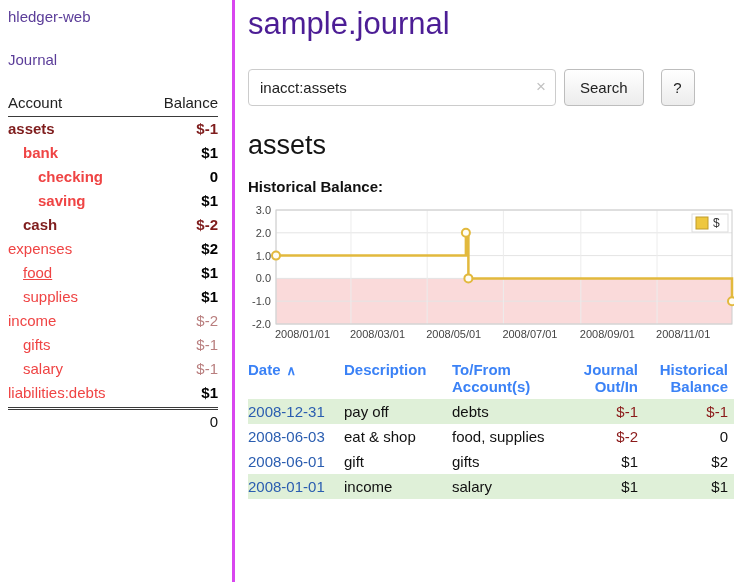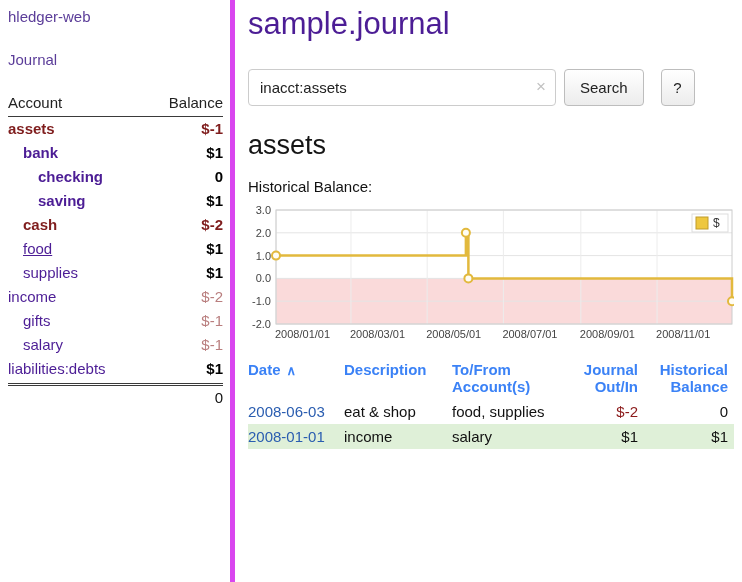--- a/index.html
+++ b/index.html
@@ -3,30 +3,30 @@
 <meta charset="utf-8">
 <style>
   html,body{margin:0;padding:0;}
   body{
     width:742px;height:582px;overflow:hidden;background:#fff;color:#111;
     font-family:"Liberation Sans",sans-serif;display:flex;
   }
   
   .sidebar{
     width:235px;min-width:235px;box-sizing:border-box;
-    border-right:5px solid #d946ef;padding:8px 7px 0 8px;
+    border-right:3px solid #d946ef;padding:8px 14px 0 8px;
   }
   .brand{display:block;color:#5b3d99;text-decoration:none;font-size:15px;}
   .journal-link{display:block;margin-top:26px;color:#5b3d99;text-decoration:none;font-size:15px;}
   .acct-header{
     display:flex;justify-content:space-between;margin-top:26px;
     padding-bottom:5px;border-bottom:1px solid #3a3a3a;font-size:15px;color:#222;
   }
   .acct-row{display:flex;justify-content:space-between;align-items:baseline;height:24px;line-height:24px;font-size:15px;}
-  .acct-link{text-decoration:none;color:#4c1d95;white-space:nowrap;}
+  .acct-link{text-decoration:none;color:#ef4444;white-space:nowrap;}
   .acct-link.maroon{color:#7f1d1d;}
   .bold{font-weight:700;}
   .acct-bal{color:#000;}
   .acct-bal.maroon{color:#7f1d1d;}
   .acct-bal.rose{color:#b97e7e;}
   .total-row{
     display:flex;justify-content:flex-end;margin-top:2px;
     border-top:3px double #3a3a3a;height:24px;line-height:24px;font-size:15px;
   }
   
@@ -39,21 +39,21 @@
     padding:6px 28px 6px 11px;font-size:15px;color:#222;font-family:inherit;outline:none;
   }
   .clear-icon{position:absolute;right:10px;top:50%;transform:translateY(-50%);color:#c2c2c2;font-size:17px;cursor:pointer;}
   .btn{
     height:37px;background:linear-gradient(#ffffff,#ececec);border:1px solid #bdbdbd;border-radius:4px;
     font-size:15px;color:#222;font-family:inherit;cursor:pointer;
   }
   .btn-search{margin-left:8px;padding:0 15px;}
   .btn-help{margin-left:17px;width:34px;padding:0;}
   .section-heading{font-size:27px;font-weight:400;margin:24px 0 0;color:#151515;}
-  .chart-label{font-size:15px;font-weight:400;margin-top:17px;}
+  .chart-label{font-size:15px;font-weight:700;margin-top:17px;}
   .chart-wrap{margin-top:7px;}
   svg text{font-family:"Liberation Sans",sans-serif;}
   
   table.register{width:100%;border-collapse:collapse;table-layout:fixed;font-size:15px;margin-top:13px;}
   th{padding:0 6px 4px 0;vertical-align:top;font-weight:700;text-align:left;color:#3b82f6;}
   th.th-right,td.num{text-align:right;}
   td{padding:4px 6px 4px 0;vertical-align:top;}
   tr.shaded{background:#dff0d8;}
   .date-link{color:#2a5db0;text-decoration:none;white-space:nowrap;}
   .neg{color:#8b1a1a;}
@@ -84,20 +84,24 @@
         <a href="#" class="acct-link purple bold" style="padding-left: 30px;">checking</a>
         <span class="acct-bal normal bold">0</span>
       </div>
       <div class="acct-row">
         <a href="#" class="acct-link purple bold" style="padding-left: 30px;">saving</a>
         <span class="acct-bal normal bold">$1</span>
       </div>
       <div class="acct-row">
         <a href="#" class="acct-link maroon bold" style="padding-left: 15px;">cash</a>
         <span class="acct-bal maroon bold">$-2</span>
+      </div>
+      <div class="acct-row">
+        <a href="#" class="acct-link purple" style="padding-left: 0px;">expenses</a>
+        <span class="acct-bal normal bold">$2</span>
       </div>
       <div class="acct-row">
         <a href="#" class="acct-link purple" style="padding-left: 15px; text-decoration: underline;">food</a>
         <span class="acct-bal normal bold">$1</span>
       </div>
       <div class="acct-row">
         <a href="#" class="acct-link purple" style="padding-left: 15px;">supplies</a>
         <span class="acct-bal normal bold">$1</span>
       </div>
       <div class="acct-row">
@@ -202,27 +206,41 @@
           <div>Journal</div>
             <div>Out/In</div>
         </th>
         <th class="th-right">
           <div>Historical</div>
             <div>Balance</div>
         </th>
       </tr>
     </thead>
     <tbody>
+        <tr class="shaded">
+          <td><a href="#" class="date-link">2008-12-31</a></td>
+          <td>pay off</td>
+          <td>debts</td>
+          <td class="num neg">$-1</td>
+          <td class="num neg">$-1</td>
+        </tr>
         <tr>
           <td><a href="#" class="date-link">2008-06-03</a></td>
           <td>eat &amp; shop</td>
           <td>food, supplies</td>
           <td class="num neg">$-2</td>
           <td class="num">0</td>
         </tr>
+        <tr>
+          <td><a href="#" class="date-link">2008-06-01</a></td>
+          <td>gift</td>
+          <td>gifts</td>
+          <td class="num">$1</td>
+          <td class="num">$2</td>
+        </tr>
         <tr class="shaded">
           <td><a href="#" class="date-link">2008-01-01</a></td>
           <td>income</td>
           <td>salary</td>
           <td class="num">$1</td>
           <td class="num">$1</td>
         </tr>
       </tbody>
   </table>
 </div>

